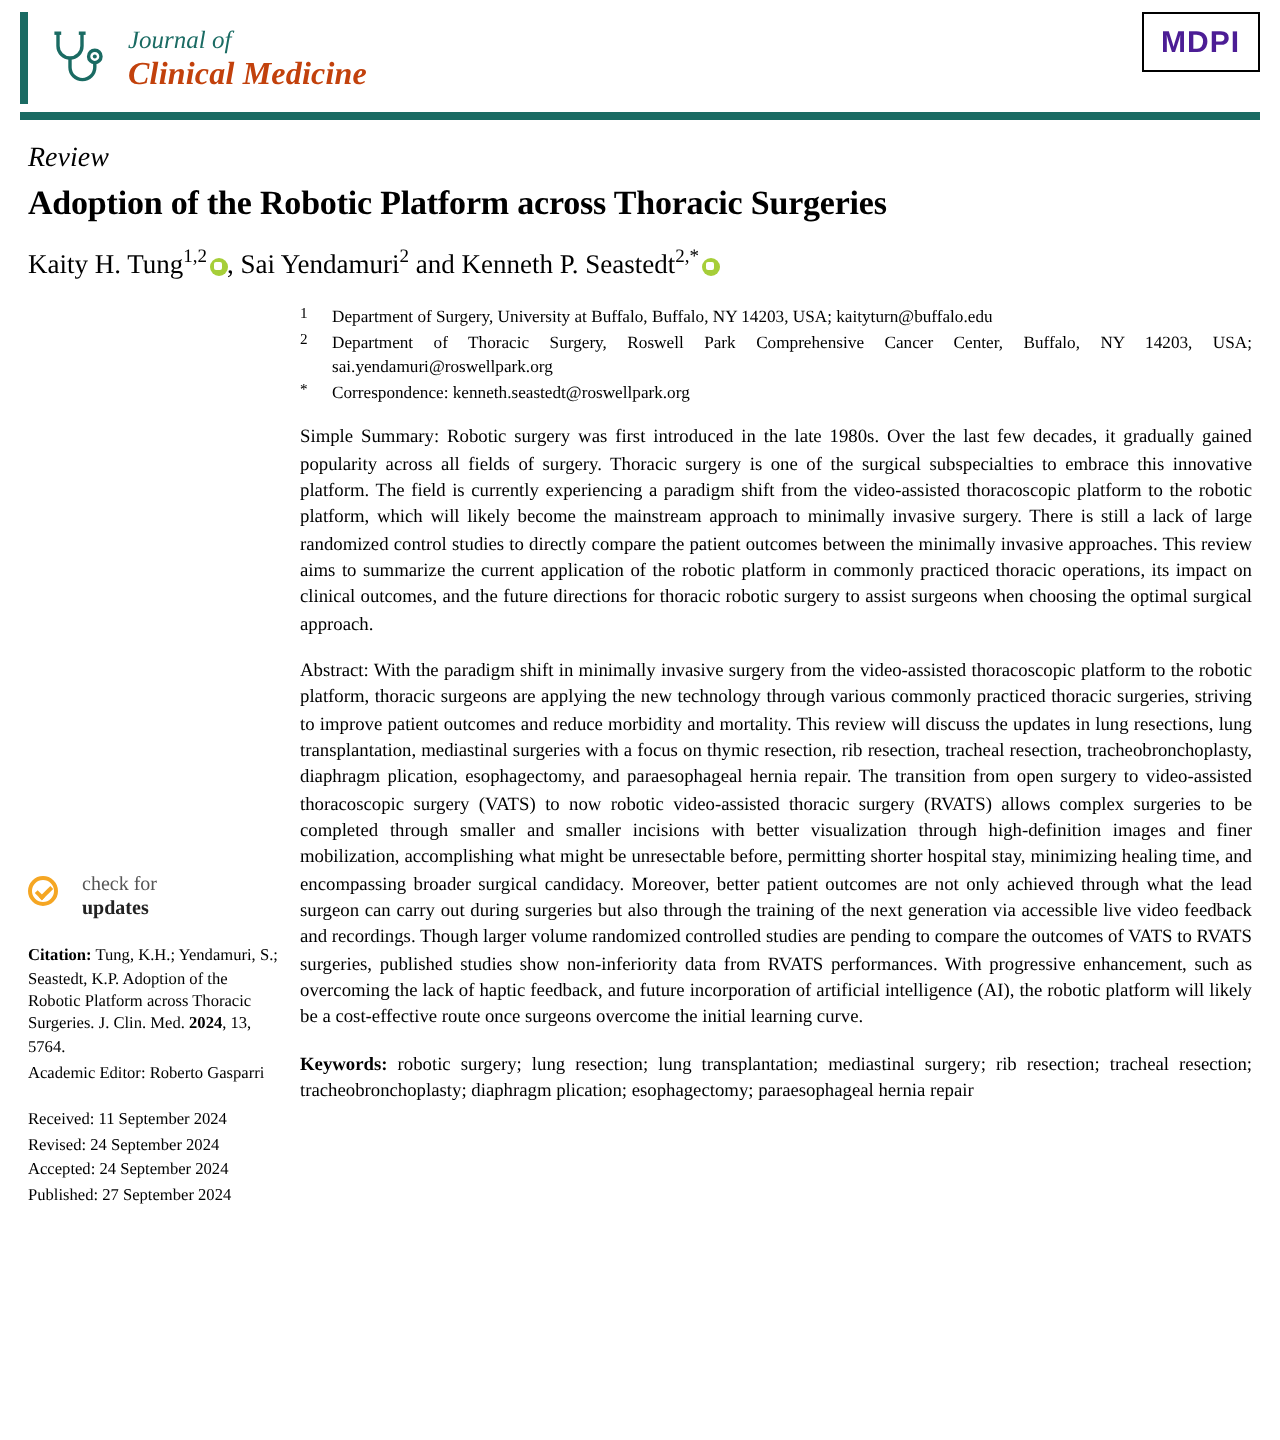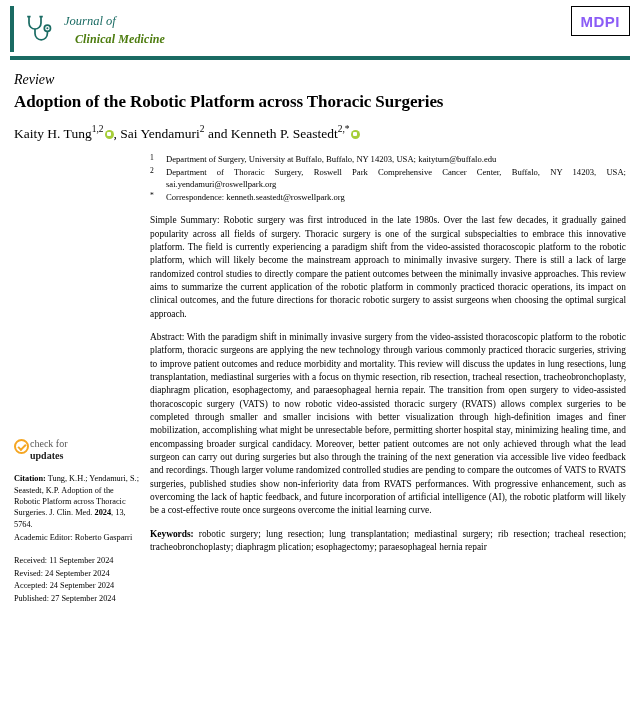--- a/index.html
+++ b/index.html
@@ -36,38 +36,37 @@
     line-height: 1.15;
   }
   .journal-name .line1 {
     font-family: "Liberation Serif", serif;
     font-size: 12.5px;
     font-style: italic;
     color: #1a6b63;
   }
   .journal-name .line2 {
     font-family: "Liberation Serif", serif;
-    font-size: 12px;
+    font-size: 16px;
     font-style: italic;
     font-weight: bold;
-    color: #4d7c0f;
+    color: #c2410c;
     letter-spacing: .1px;
-    margin-left: 11px;
   }
   .mdpi-logo {
     margin-left: auto;
     align-self: flex-start;
     border: 1.5px solid #000;
     padding: 7px 9px 6px 9px;
     font-family: "Liberation Sans", sans-serif;
     font-weight: bold;
     font-size: 15px;
     letter-spacing: .5px;
     line-height: 1;
-    color: #8b5cf6;
+    color: #4c1d95;
   }
   .rule-teal {
     height: 4px;
     background: #1a6b63;
     margin: 4px 10px 0 10px;
   }
 
   
   .titleblock {
     padding: 12px 14px 0 14px;
@@ -145,21 +144,21 @@
 
   .para { margin: 0 0 10px 0; }
   .para .lead { font-weight: normal; }
   .kw { margin: 0; }
   .kw .lead { font-weight: bold; }
 
   
   .check-updates {
     display: flex;
     align-items: flex-start;
-    gap: 1px;
+    gap: 12px;
     margin-top: 285px;
     margin-bottom: 12px;
   }
   .check-circle {
     width: 15px; height: 15px;
     flex: 0 0 15px;
     border: 2.2px solid #f5a623;
     border-radius: 50%;
     position: relative;
     margin-top: 1px;

